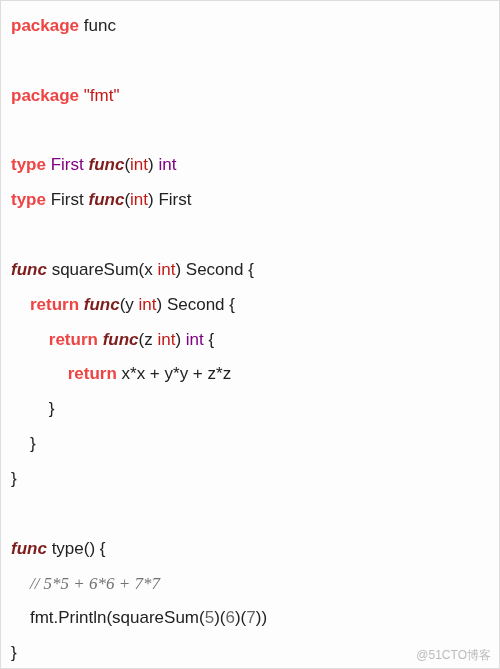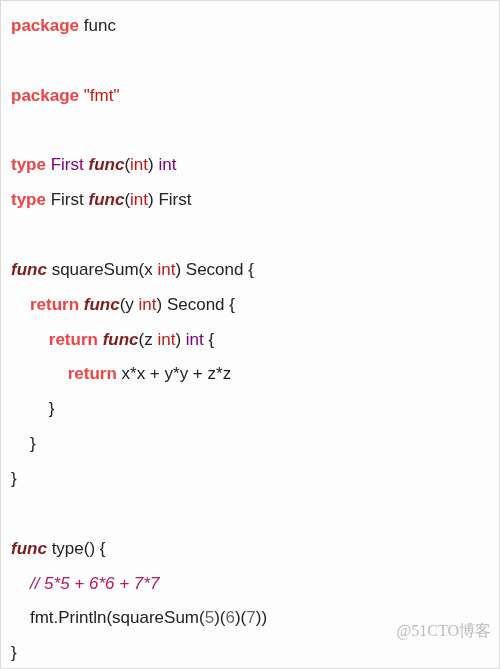--- a/index.html
+++ b/index.html
@@ -21,28 +21,28 @@
     font-family: inherit;
     font-size: inherit;
   }
   .kw { color: #ef4444; font-weight: bold; }   
   .str { color: #c41a16; }                     
   .funcw { color: #7f1d1d; font-weight: bold; font-style: italic; }
   .type-int { color: #c41a16; }                
   .type-ret-int { color: #800080; }            
   .ident-first { color: #800080; }             
   .num { color: #666; }                        
-  .comment { color: #be185d; font-style: italic; }
+  .comment { color: #737373; font-style: italic; font-family: Liberation Serif, serif; }
   .watermark {
     position: absolute;
     right: 8px;
-    bottom: 20px;
-    font-size: 16px;
+    bottom: 0;
+    font-size: 12px;
     color: #bbb;
-    font-family: Liberation Serif, serif;
+    font-family: Liberation Sans, sans-serif;
   }
 </style>
 </head>
 <body>
 
 <pre class="code"><span><span class="kw">package</span> <span>func</span></span>
 
 <span><span class="kw">package</span> <span class="str">"fmt"</span></span>
 
 <span><span class="kw">type</span> <span class="ident-first">First</span> <span class="funcw">func</span><span>(</span><span class="type-int">int</span><span>)</span><span> </span><span class="type-ret-int">int</span></span>

